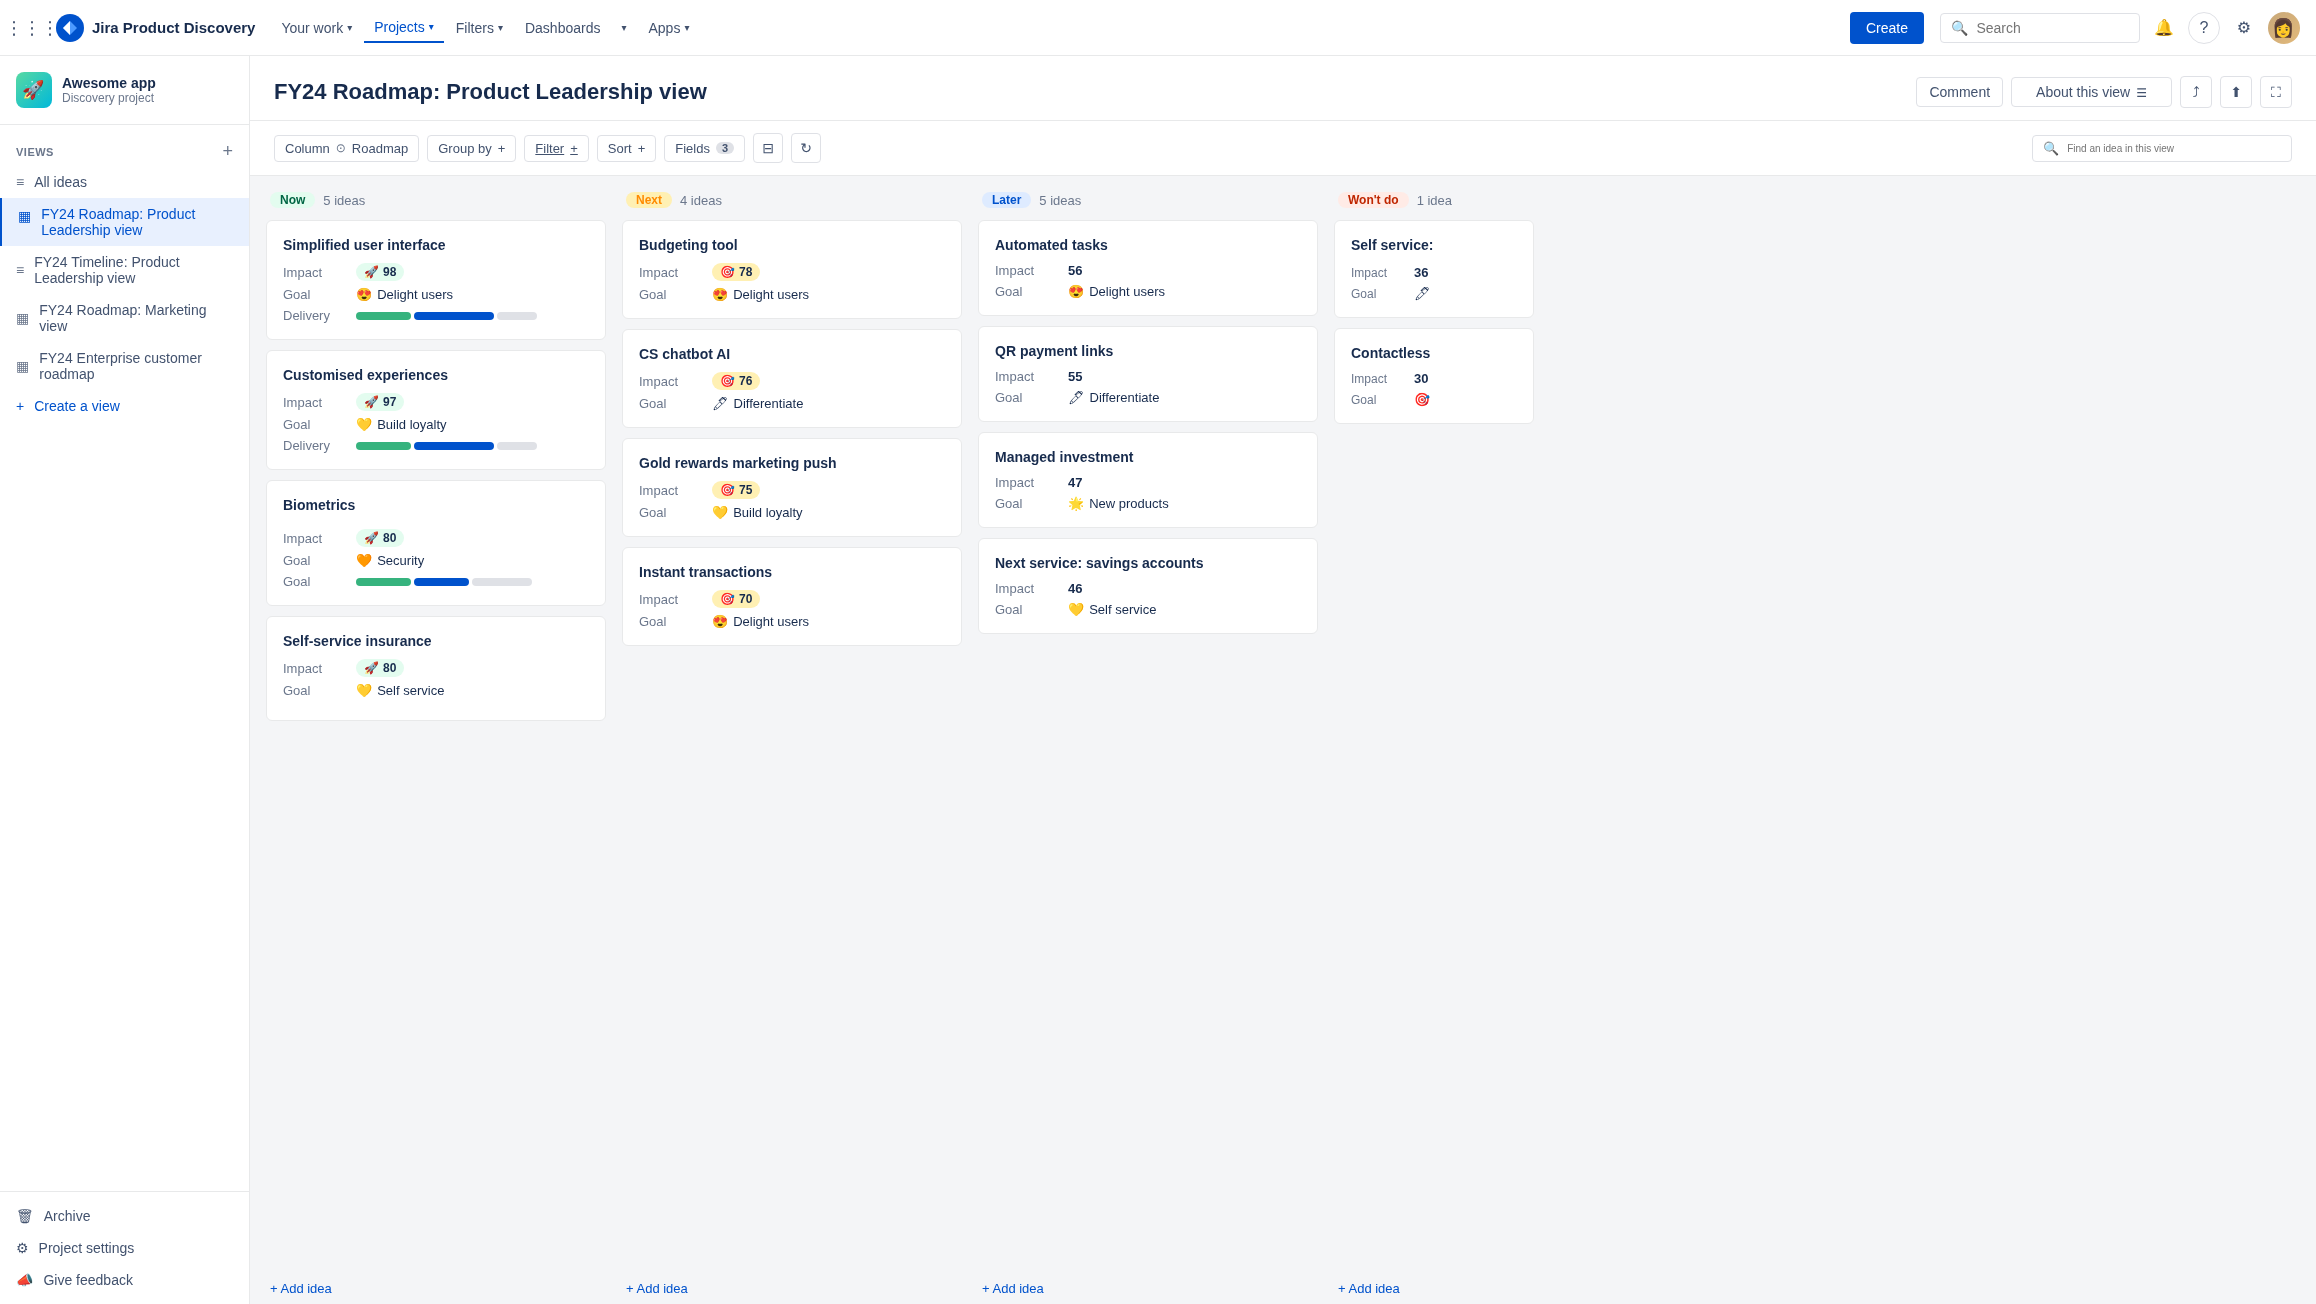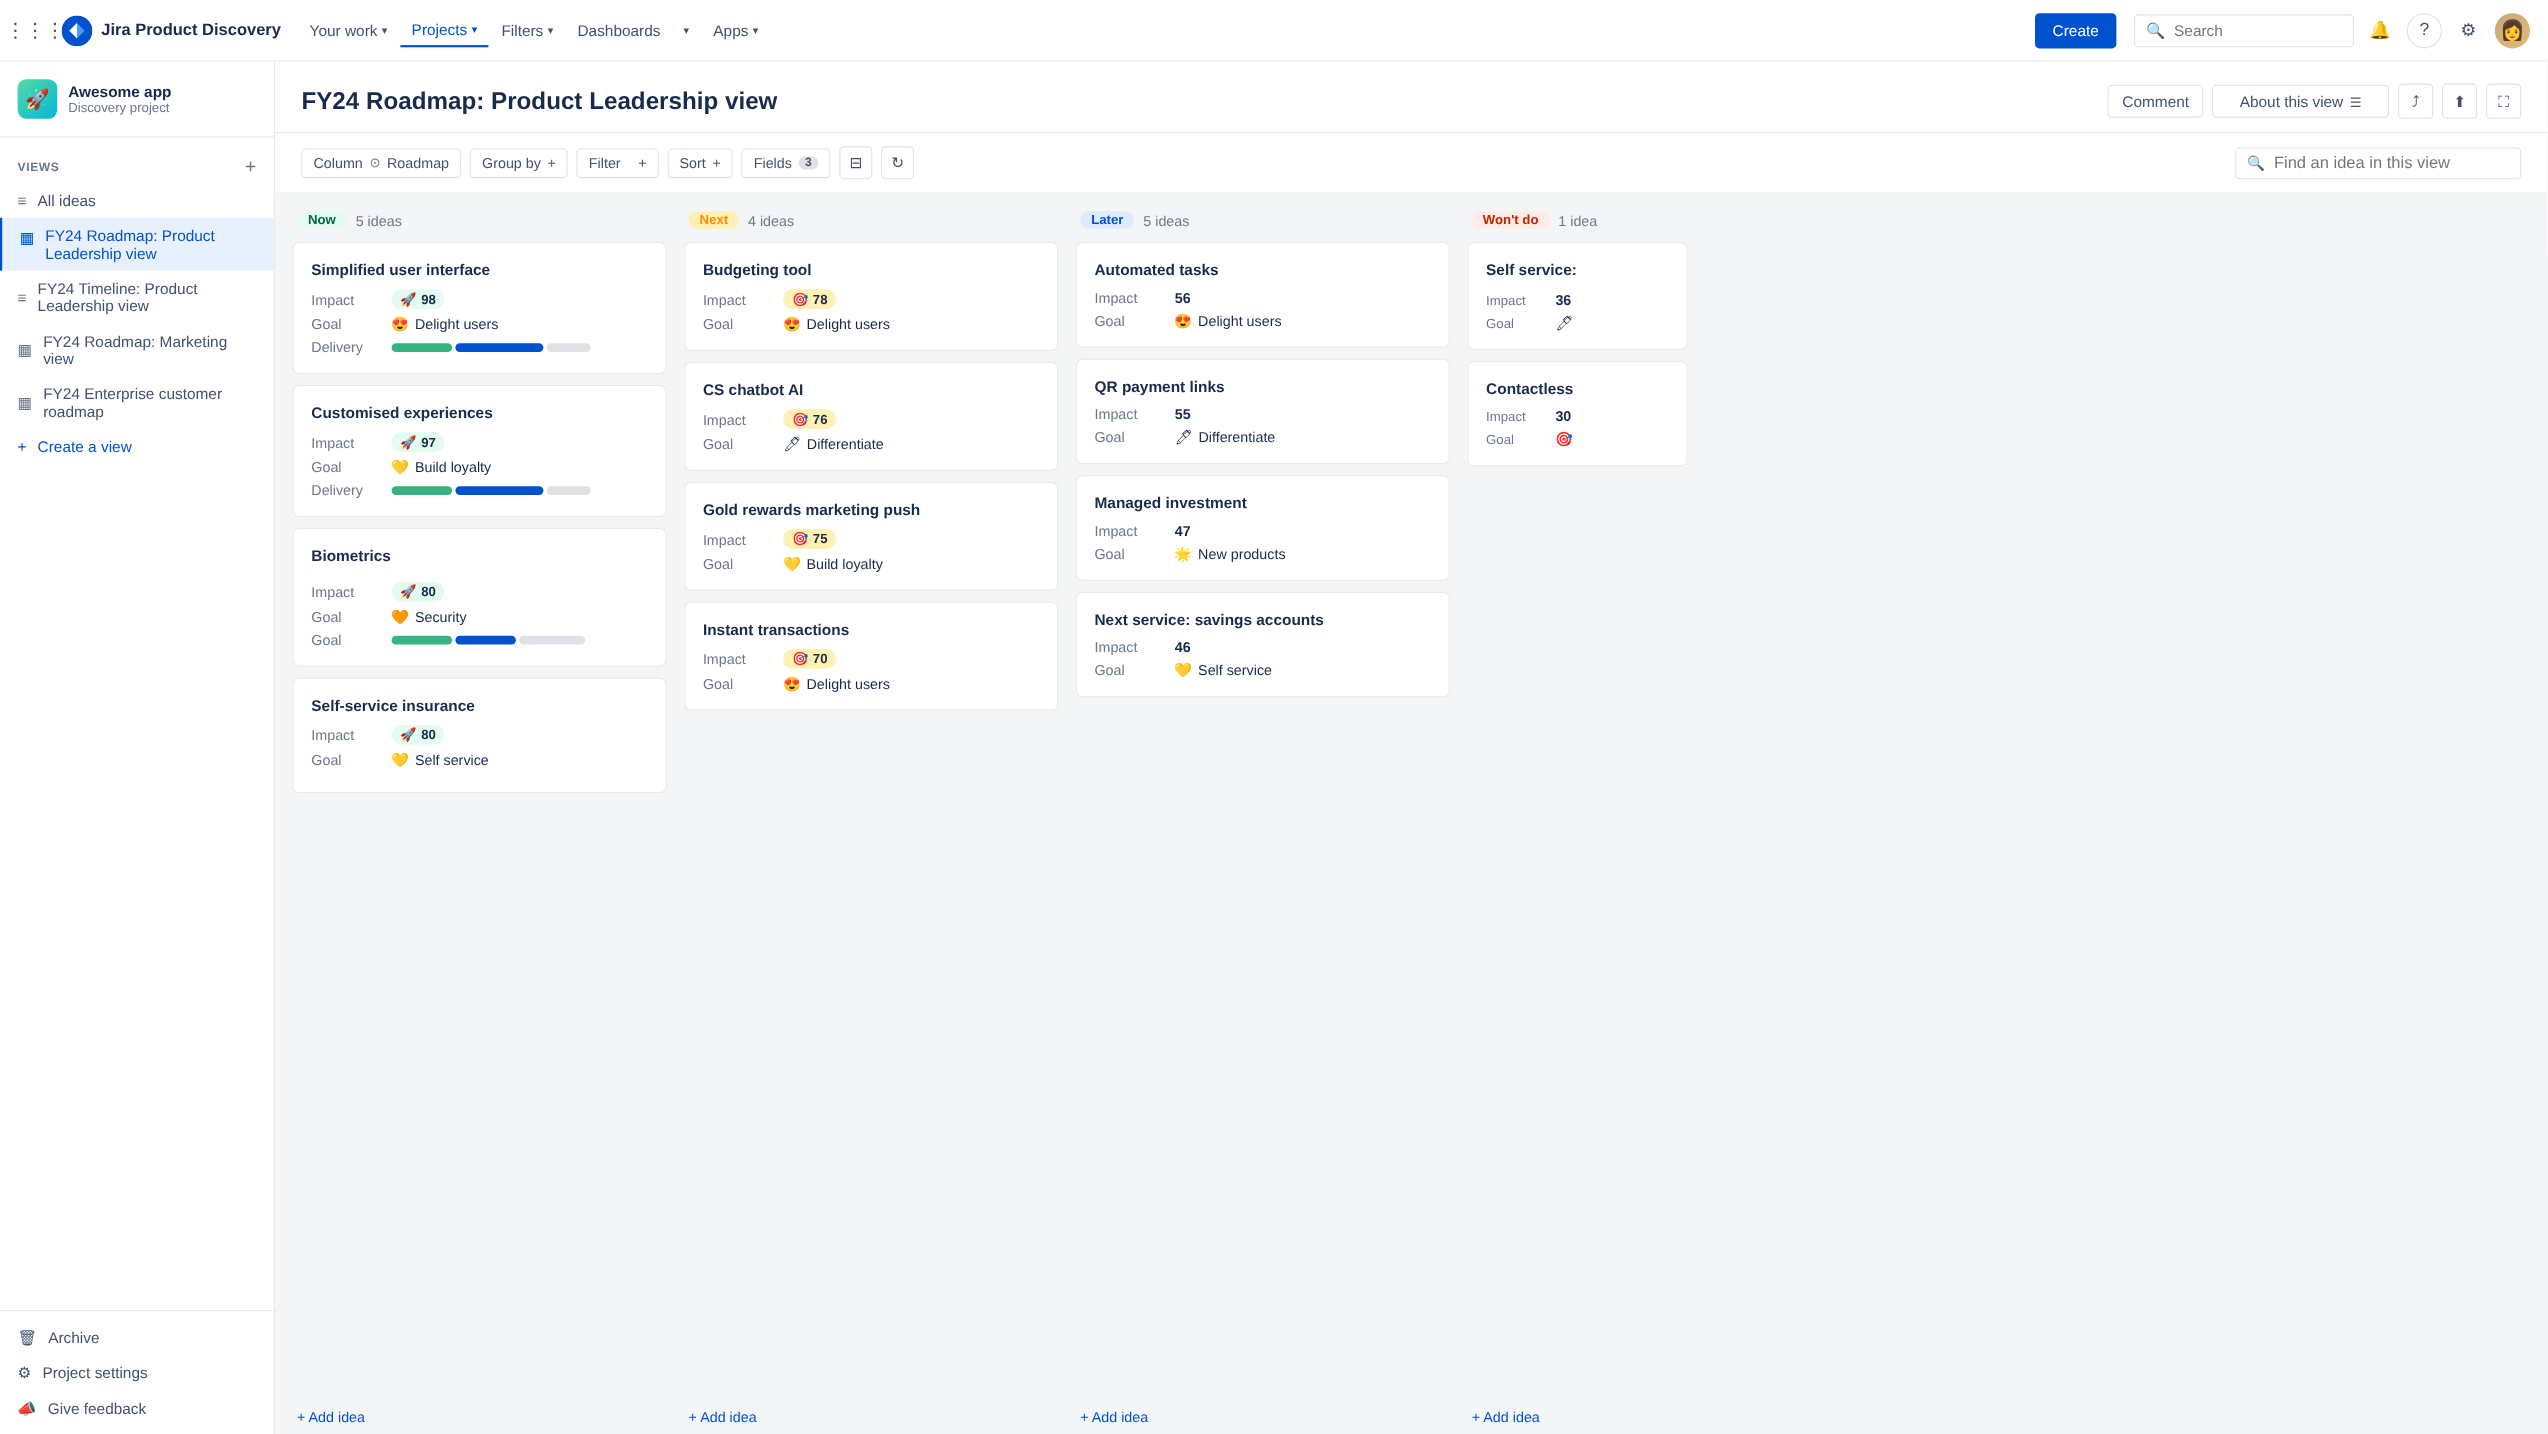--- a/index.html
+++ b/index.html
@@ -124,37 +124,37 @@
     <div style="display:flex;align-items:center;gap:8px;padding:12px 24px;border-bottom:1px solid #e8e9ea;">
       <button style="display:flex;align-items:center;gap:6px;padding:5px 10px;border:1px solid #dfe1e6;border-radius:4px;cursor:pointer;font-size:13px;background:#fff;color:#42526e;">
         <span>Column</span>
         <span style="font-size:12px;color:#6b778c;">⊙</span>
         <span>Roadmap</span>
       </button>
       <button style="display:flex;align-items:center;gap:6px;padding:5px 10px;border:1px solid #dfe1e6;border-radius:4px;cursor:pointer;font-size:13px;background:#fff;color:#42526e;">
         <span>Group by</span>
         <span>+</span>
       </button>
-      <button style="display:flex;align-items:center;gap:16px;padding:5px 10px;border:1px solid #dfe1e6;border-radius:4px;cursor:pointer;font-size:13px;background:#fff;color:#42526e;">
+      <button style="display:flex;align-items:center;gap:6px;padding:5px 10px;border:1px solid #dfe1e6;border-radius:4px;cursor:pointer;font-size:13px;background:#fff;color:#42526e;text-decoration:underline;">
         <span>Filter</span>
         <span>+</span>
       </button>
       <button style="display:flex;align-items:center;gap:6px;padding:5px 10px;border:1px solid #dfe1e6;border-radius:4px;cursor:pointer;font-size:13px;background:#fff;color:#42526e;">
         <span>Sort</span>
         <span>+</span>
       </button>
       <button style="display:flex;align-items:center;gap:6px;padding:5px 10px;border:1px solid #dfe1e6;border-radius:4px;cursor:pointer;font-size:13px;background:#fff;color:#42526e;">
         <span>Fields</span>
         <span style="background:#dfe1e6;border-radius:10px;padding:0 6px;font-size:11px;font-weight:600;">3</span>
       </button>
       <div style="width:30px;height:30px;border:1px solid #dfe1e6;border-radius:4px;display:flex;align-items:center;justify-content:center;cursor:pointer;color:#42526e;font-size:14px;">⊟</div>
       <div style="width:30px;height:30px;border:1px solid #dfe1e6;border-radius:4px;display:flex;align-items:center;justify-content:center;cursor:pointer;color:#42526e;font-size:14px;">↻</div>
       <div style="display:flex;align-items:center;border:1px solid #dfe1e6;border-radius:4px;padding:5px 10px;margin-left:auto;width:260px;gap:8px;">
         <span style="color:#6b778c;font-size:13px;">🔍</span>
-        <input style="border: none; outline: none; font-size: 15px; color: #0369a1; width: 100%; background: transparent;" placeholder="Find an idea in this view">
+        <input style="border: none; outline: none; font-size: 10px; color: #0369a1; width: 100%; background: transparent;" placeholder="Find an idea in this view">
       </div>
     </div>
 
     <div style="display:flex;overflow-x:auto;flex:1;padding:16px 0 0 16px;background:#f4f5f7;gap:0;">
 
       <div style="width:340px;flex-shrink:0;margin-right:16px;display:flex;flex-direction:column;">
         <div style="display:flex;align-items:center;gap:8px;padding:0 4px 12px;">
           <span style="display:inline-block;background:#e3fcef;color:#006644;border-radius:10px;padding:1px 10px;font-size:12px;font-weight:600;">Now</span>
           <span style="font-size:13px;color:#6b778c;">5 ideas</span>
         </div>

